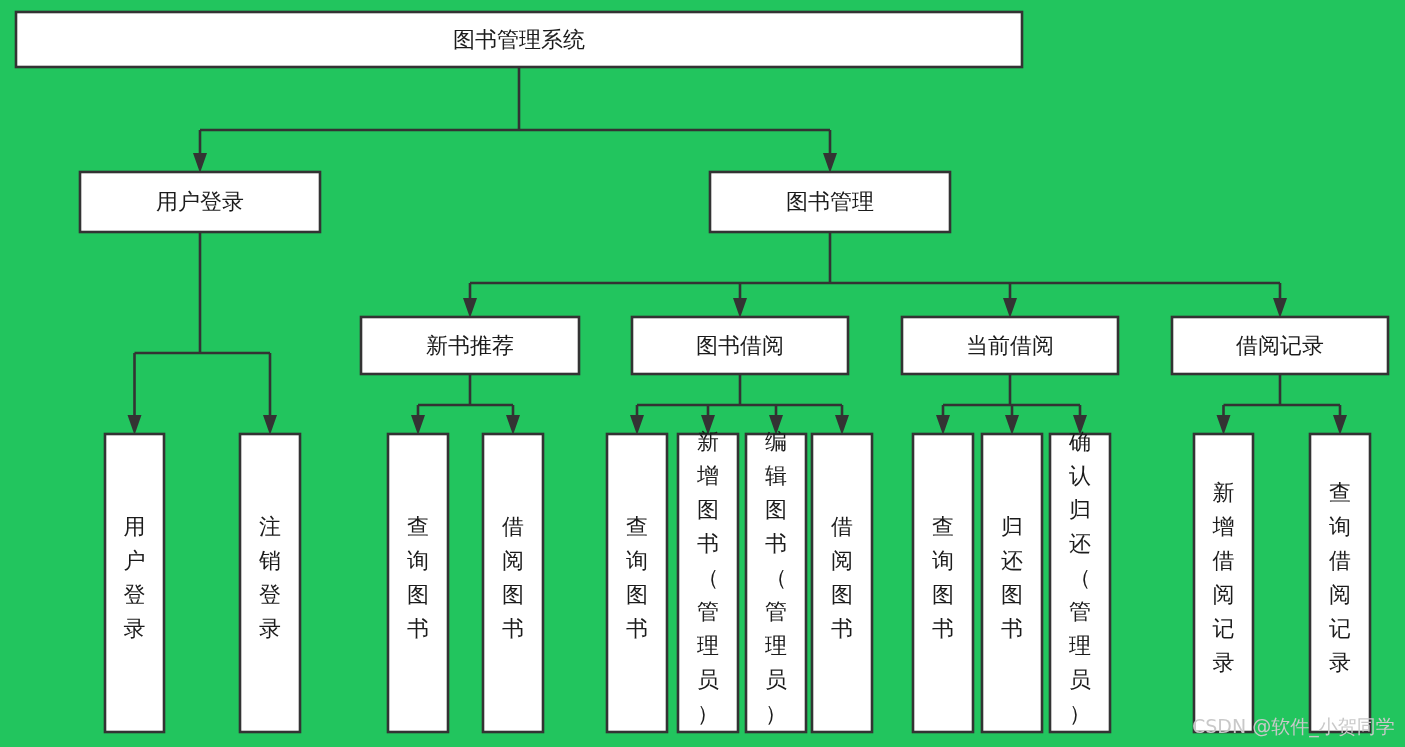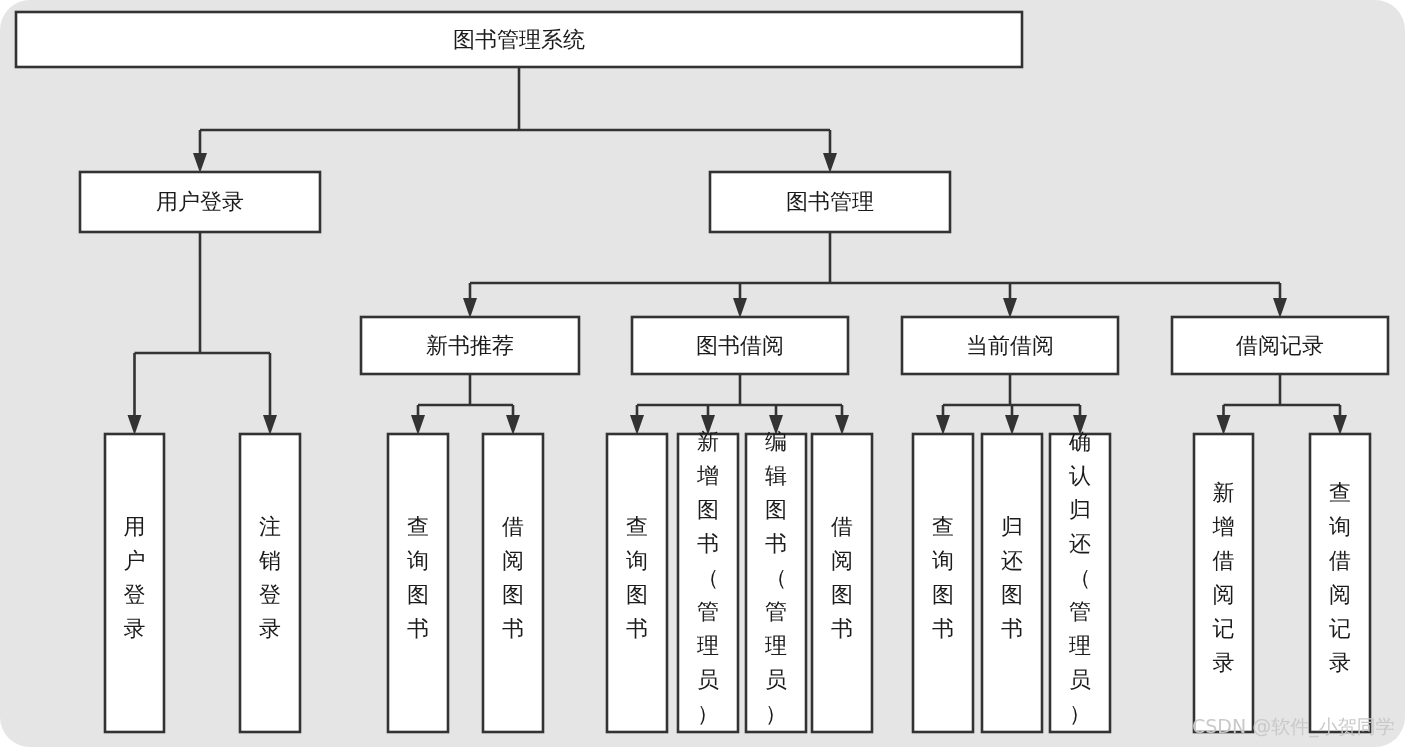--- a/index.html
+++ b/index.html
@@ -8,23 +8,22 @@
     padding: 0;
     background: #ffffff;
   }
   body {
     font-family: "DejaVu Sans", "Liberation Sans", sans-serif;
   }
   #diagram-root {
     position: relative;
     width: 1405px;
     height: 747px;
-    background: #e5e5e5;
+    background: #22c55e;
     overflow: hidden;
-    border-radius: 30px;
   }
   svg.diagram-canvas {
     position: absolute;
     left: 0;
     top: 0;
     width: 1405px;
     height: 747px;
     display: block;
   }
   .node-rect {

